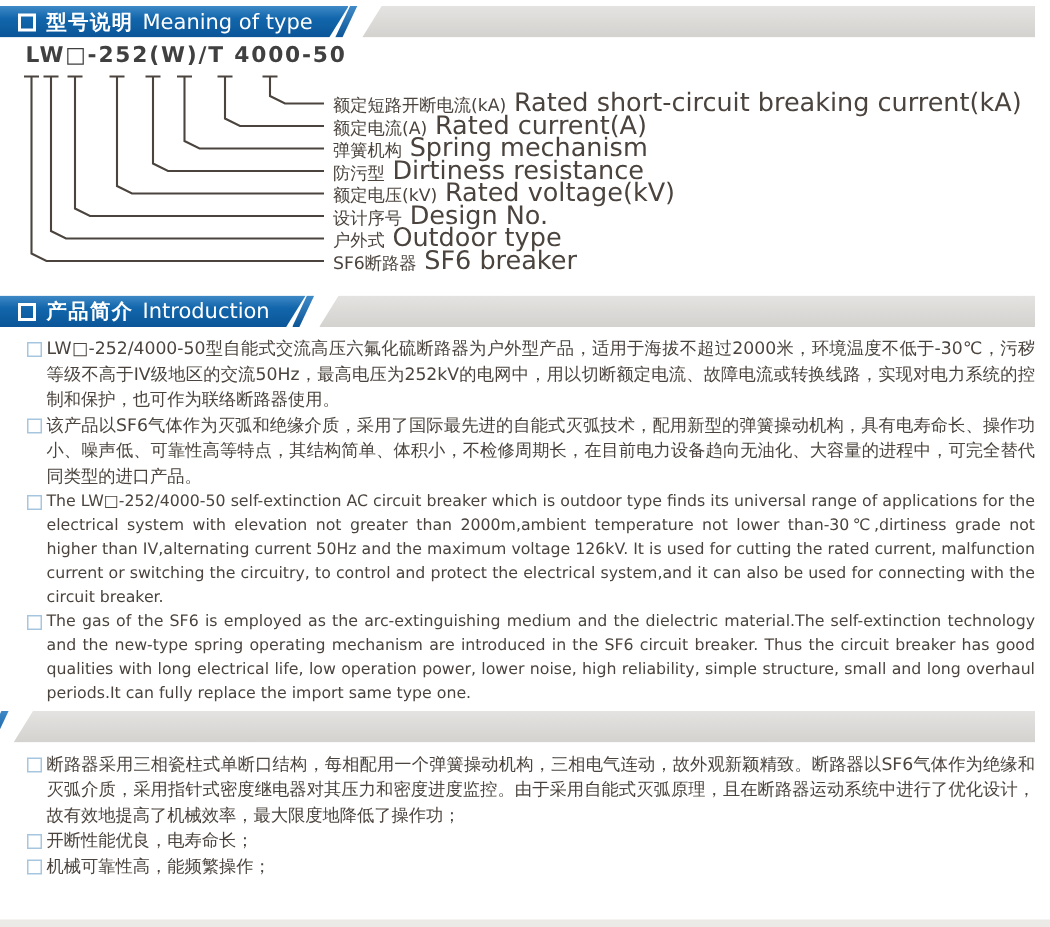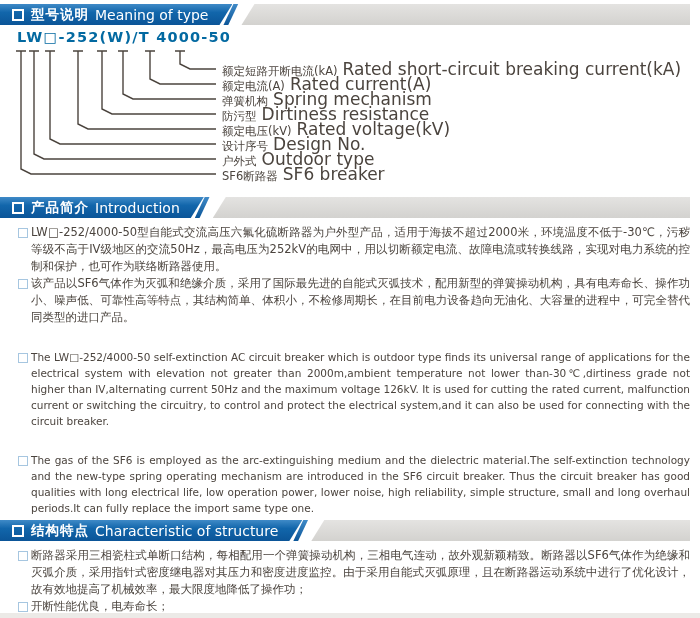--- a/index.html
+++ b/index.html
@@ -32,34 +32,34 @@
     flex:1; margin-left:2px;
     background:linear-gradient(180deg,#e4e3e1 0%,#d3d2cf 100%);
     clip-path:polygon(13px 0,100% 0,100% 100%,0 100%);
   }
   .mt4 { margin-top:4px; }
 
   
   .diagram { position:relative; height:168px; margin-top:4px; }
   .model-text {
     position:absolute; left:17px; top:0;
-    font-size:14.5px; font-weight:bold; letter-spacing:1.2px; color:#0369a1; white-space:nowrap;
+    font-size:14.5px; font-weight:bold; letter-spacing:1.2px; color:#404040; white-space:nowrap;
   }
   .diagram-lines { position:absolute; left:0; top:0; }
   .diagram-label { position:absolute; left:222px; height:14px; line-height:14px; white-space:nowrap; }
   .lbl-zh { font-size:11.5px; }
   .lbl-en { font-size:17px; }
 
   
   .content { margin:6px 10px 0 18px; }
   .para {
     position:relative; padding-left:13px;
     font-size:11.5px; line-height:17px; text-align:justify;
   }
-  .para-en { font-size:10.5px; line-height:16px;margin-top:23px; }
+  .para-en { font-size:10.5px; line-height:16px; }
   .bullet {
     position:absolute; left:0; top:4px;
     width:8px; height:8px;
     border:1px solid #a6c6e0; background:#ffffff;
   }
   .bottom-edge { position:absolute; left:0; right:0; bottom:0; height:5px; background:#eceae7; }
 </style>
 </head>
 <body>
 
@@ -146,25 +146,20 @@
       <span class="bullet"></span>
       <span>The LW□-252/4000-50 self-extinction AC circuit breaker which is outdoor type finds its universal range of applications for the electrical system with elevation not greater than 2000m,ambient temperature not lower than-30℃,dirtiness grade not higher than IV,alternating current 50Hz and the maximum voltage 126kV. It is used for cutting the rated current, malfunction current or switching the circuitry, to control and protect the electrical system,and it can also be used for connecting with the circuit breaker.</span>
     </div>
     <div class="para para-en">
       <span class="bullet"></span>
       <span>The gas of the SF6 is employed as the arc-extinguishing medium and the dielectric material.The self-extinction technology and the new-type spring operating mechanism are introduced in the SF6 circuit breaker. Thus the circuit breaker has good qualities with long electrical life, low operation power, lower noise, high reliability, simple structure, small and long overhaul periods.It can fully replace the import same type one.</span>
     </div>
   </div>
 
   <div class="section-header mt4">
-    <div class="hdr-blue">
-      <span class="hdr-square"></span>
-      <span class="hdr-zh">结构特点</span>
-      <span class="hdr-en">Characteristic of structure</span>
-    </div>
     <div class="hdr-slash"></div>
     <div class="hdr-gray"></div>
   </div>
 
   <div class="content">
     <div class="para">
       <span class="bullet"></span>
       <span>断路器采用三相瓷柱式单断口结构，每相配用一个弹簧操动机构，三相电气连动，故外观新颖精致。断路器以SF6气体作为绝缘和灭弧介质，采用指针式密度继电器对其压力和密度进度监控。由于采用自能式灭弧原理，且在断路器运动系统中进行了优化设计，故有效地提高了机械效率，最大限度地降低了操作功；</span>
     </div>
     <div class="para">

